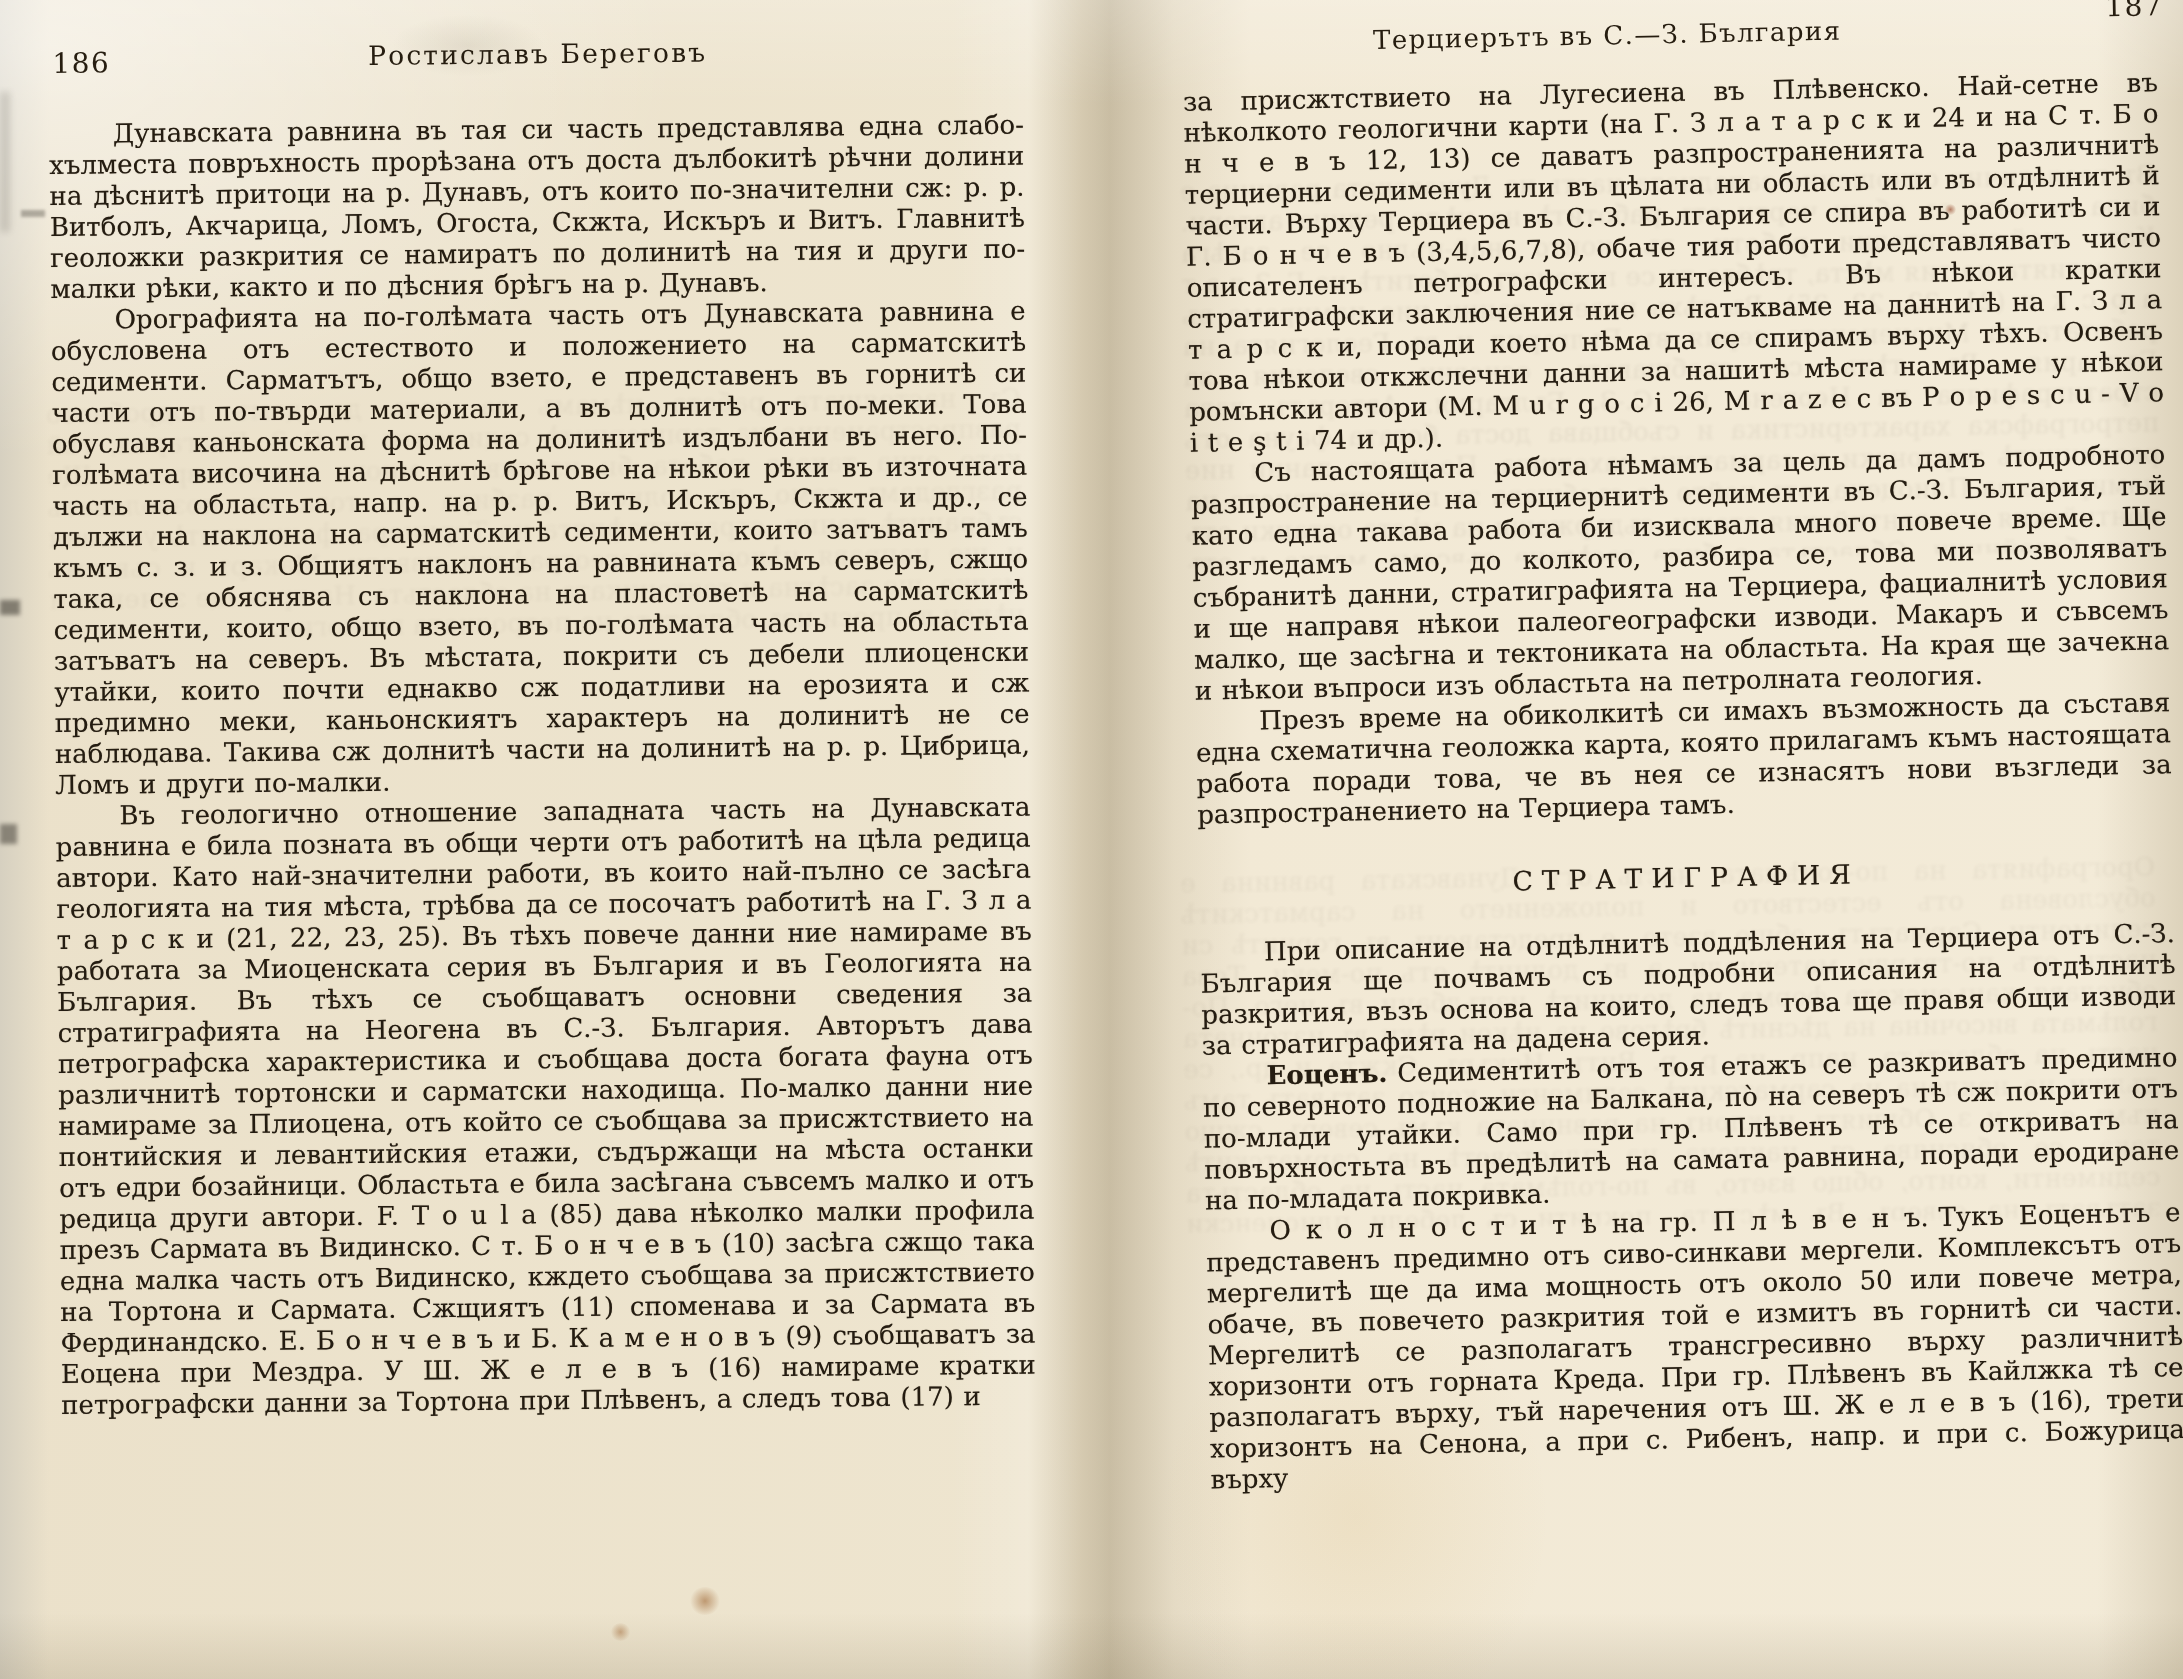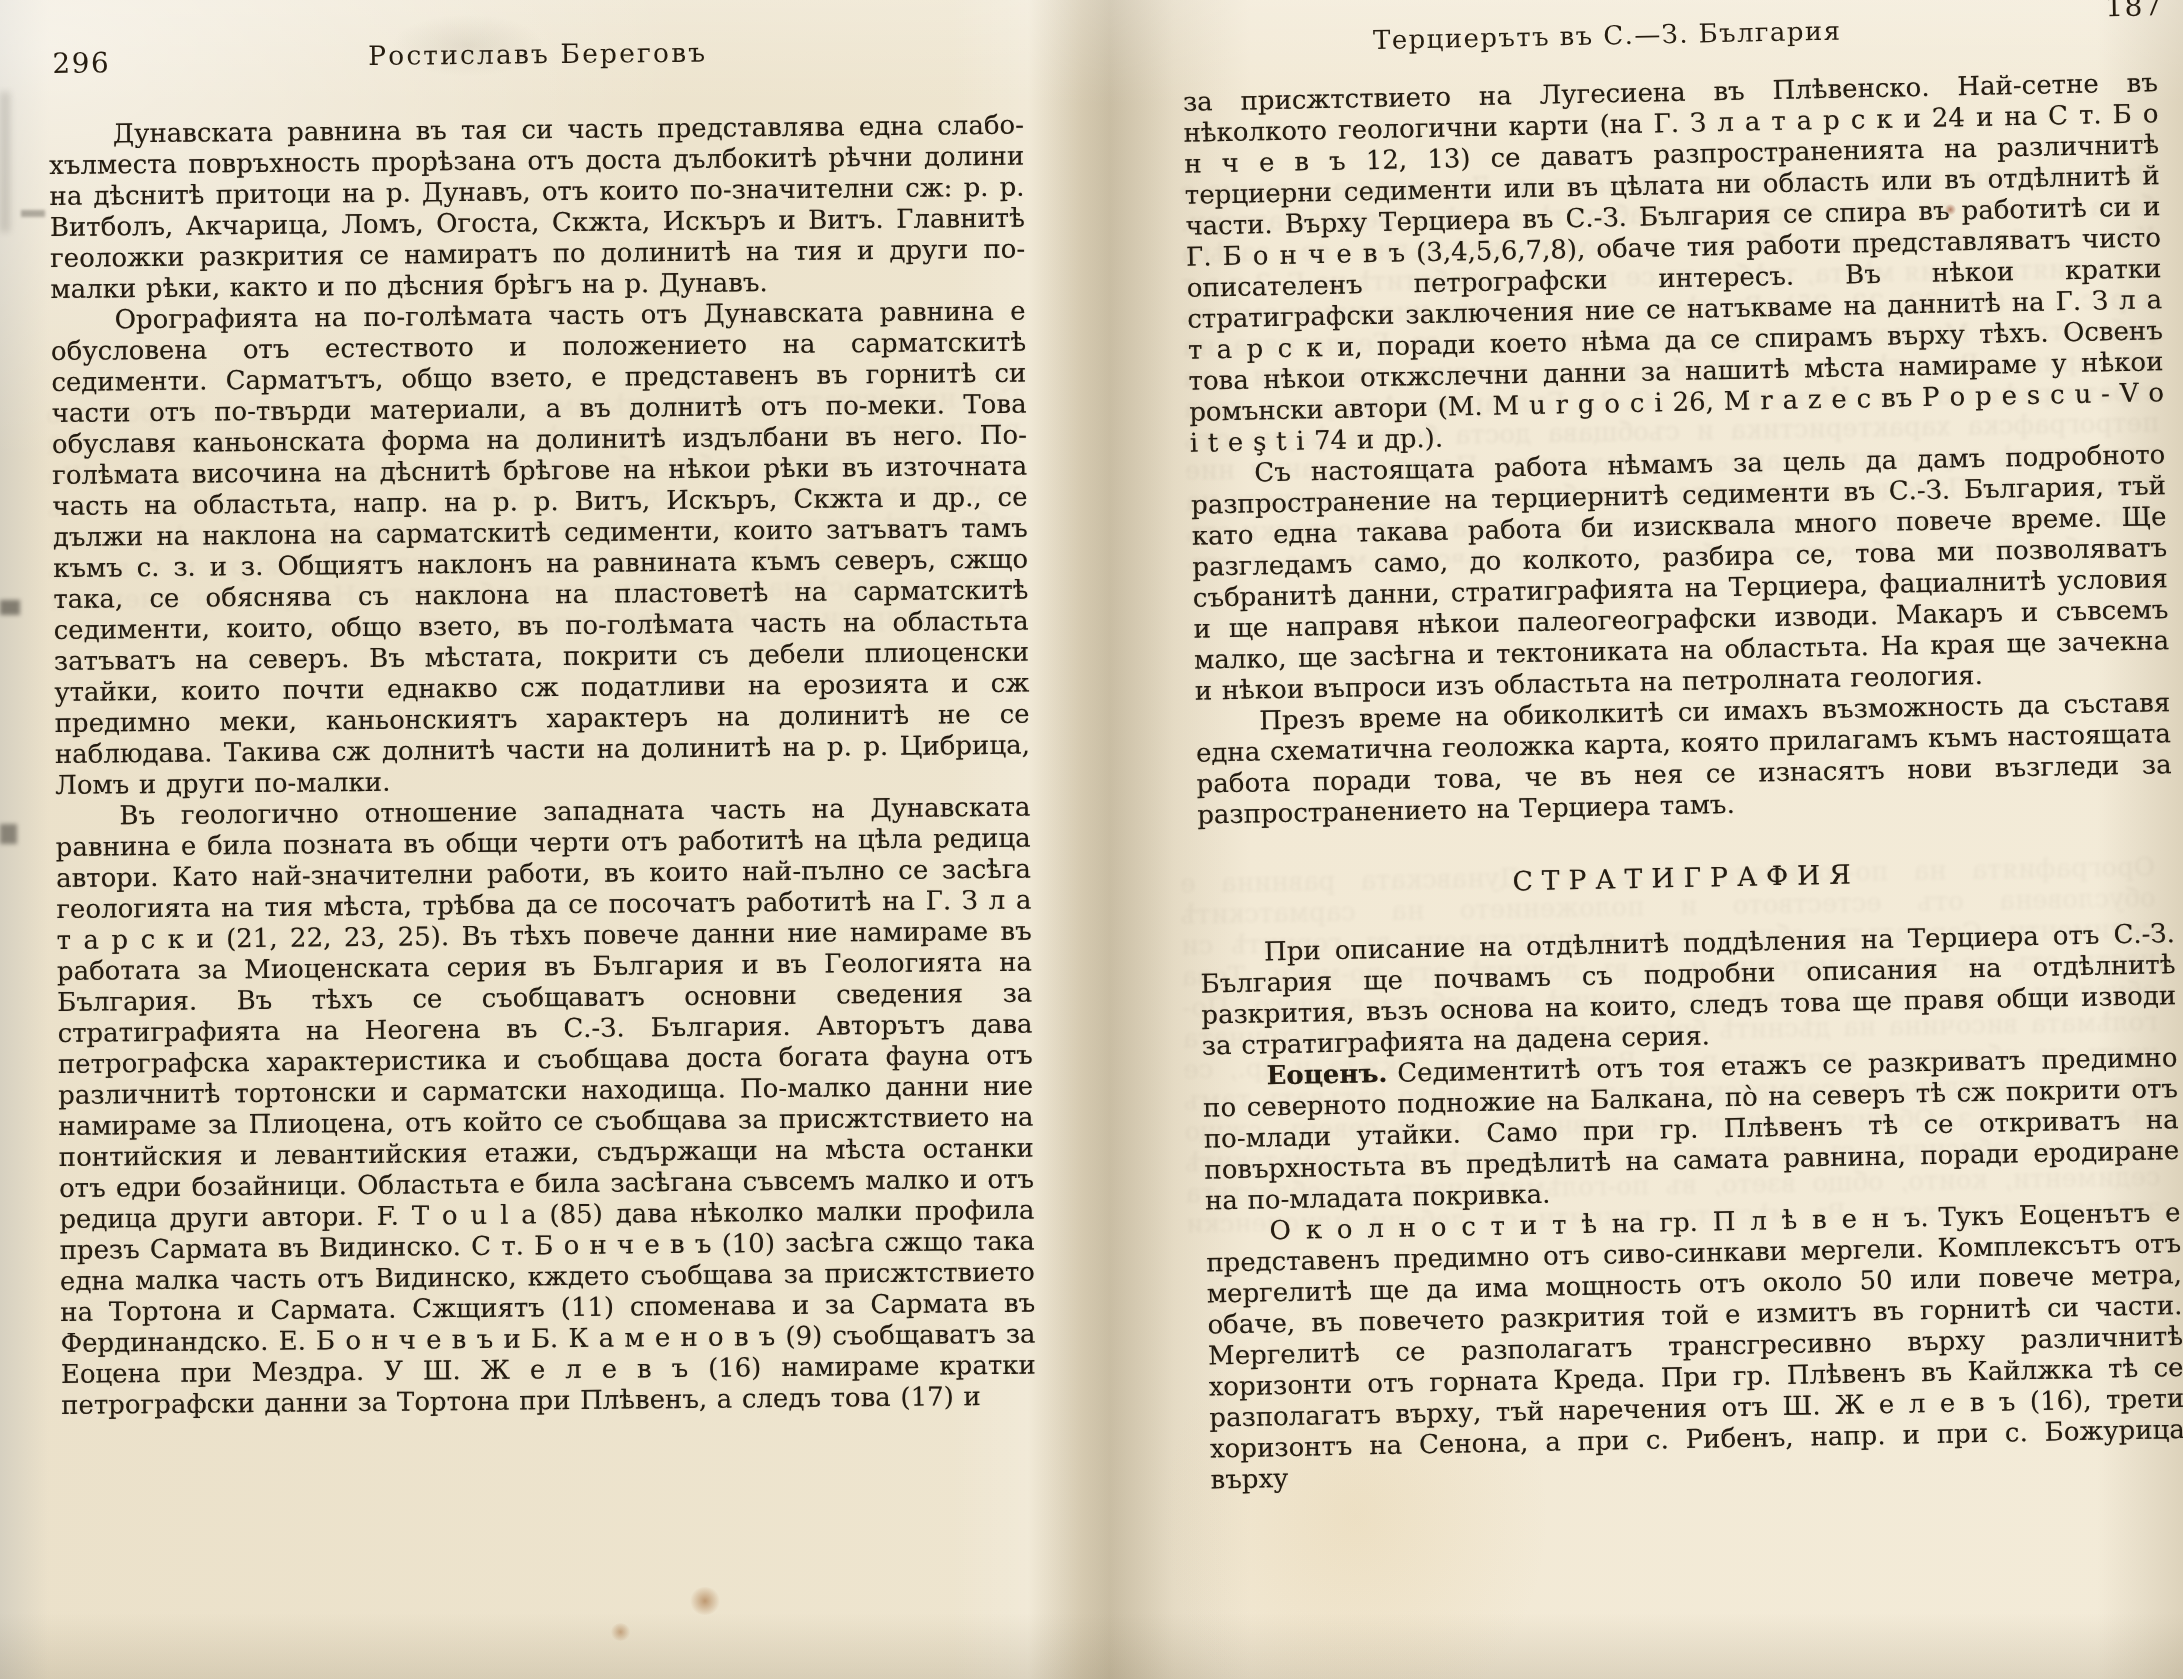--- a/index.html
+++ b/index.html
@@ -88,21 +88,21 @@
 <div class="stain" id="stain-2"></div>
 <div class="stain" id="stain-3"></div>
 <div class="stain" id="stain-4"></div>
 <div class="stain" id="stain-5"></div>
 
 <div class="page page-left">
 
   <div class="bleed" style="top:391px;height:294px;opacity:.05;">Съ настоящата работа нѣмамъ за цель да дамъ подробното разпространение на терциернитѣ седименти въ С.-З. България, тъй като една такава работа би изисквала много повече време. Ще разгледамъ само, до колкото, разбира се, това ми позволяватъ събранитѣ данни, стратиграфията на Терциера, фациалнитѣ условия и ще направя нѣкои палеогеографски изводи. Макаръ и съвсемъ малко, ще засѣгна и тектониката на областьта. На края ще зачекна и нѣкои въпроси изъ областьта на петролната геология.</div>
   <div class="tilt-l">
     <div class="pl-header">
-      <span class="pnum">296</span>
+      <span class="pnum">186</span>
       <div class="rtitle">Ростиславъ Береговъ</div>
     </div>
     <div class="body-text bl">
       <p>Дунавската равнина въ тая си часть представлява една слабо-хълместа повръхность прорѣзана отъ доста дълбокитѣ рѣчни долини на дѣснитѣ притоци на р. Дунавъ, отъ които по-значителни сж: р. р. Витболъ, Акчарица, Ломъ, Огоста, Скжта, Искъръ и Витъ. Главнитѣ геоложки разкрития се намиратъ по долинитѣ на тия и други по-малки рѣки, както и по дѣсния брѣгъ на р. Дунавъ.</p>
       <p>Орографията на по-голѣмата часть отъ Дунавската равнина е обусловена отъ естеството и положението на сарматскитѣ седименти. Сарматътъ, общо взето, е представенъ въ горнитѣ си части отъ по-твърди материали, а въ долнитѣ отъ по-меки. Това обуславя каньонската форма на долинитѣ издълбани въ него. По-голѣмата височина на дѣснитѣ брѣгове на нѣкои рѣки въ източната часть на областьта, напр. на р. р. Витъ, Искъръ, Скжта и др., се дължи на наклона на сарматскитѣ седименти, които затъватъ тамъ къмъ с. з. и з. Общиятъ наклонъ на равнината къмъ северъ, сжщо така, се обяснява съ наклона на пластоветѣ на сарматскитѣ седименти, които, общо взето, въ по-голѣмата часть на областьта затъватъ на северъ. Въ мѣстата, покрити съ дебели плиоценски утайки, които почти еднакво сж податливи на ерозията и сж предимно меки, каньонскиятъ характеръ на долинитѣ не се наблюдава. Такива сж долнитѣ части на долинитѣ на р. р. Цибрица, Ломъ и други по-малки.</p>
       <p>Въ геологично отношение западната часть на Дунавската равнина е била позната въ общи черти отъ работитѣ на цѣла редица автори. Като най-значителни работи, въ които най-пълно се засѣга геологията на тия мѣста, трѣбва да се посочатъ работитѣ на Г. З л а т а р с к и (21, 22, 23, 25). Въ тѣхъ повече данни ние намираме въ работата за Миоценската серия въ България и въ Геологията на България. Въ тѣхъ се съобщаватъ основни сведения за стратиграфията на Неогена въ С.-З. България. Авторътъ дава петрографска характеристика и съобщава доста богата фауна отъ различнитѣ тортонски и сарматски находища. По-малко данни ние намираме за Плиоцена, отъ който се съобщава за присжтствието на понтийския и левантийския етажи, съдържащи на мѣста останки отъ едри бозайници. Областьта е била засѣгана съвсемъ малко и отъ редица други автори. F. T o u l a (85) дава нѣколко малки профила презъ Сармата въ Видинско. С т. Б о н ч е в ъ (10) засѣга сжщо така една малка часть отъ Видинско, кждето съобщава за присжтствието на Тортона и Сармата. Сжщиятъ (11) споменава и за Сармата въ Фердинандско. Е. Б о н ч е в ъ и Б. К а м е н о в ъ (9) съобщаватъ за Еоцена при Мездра. У Ш. Ж е л е в ъ (16) намираме кратки петрографски данни за Тортона при Плѣвенъ, а следъ това (17) и</p>
     </div>
   </div>
 </div>
 

